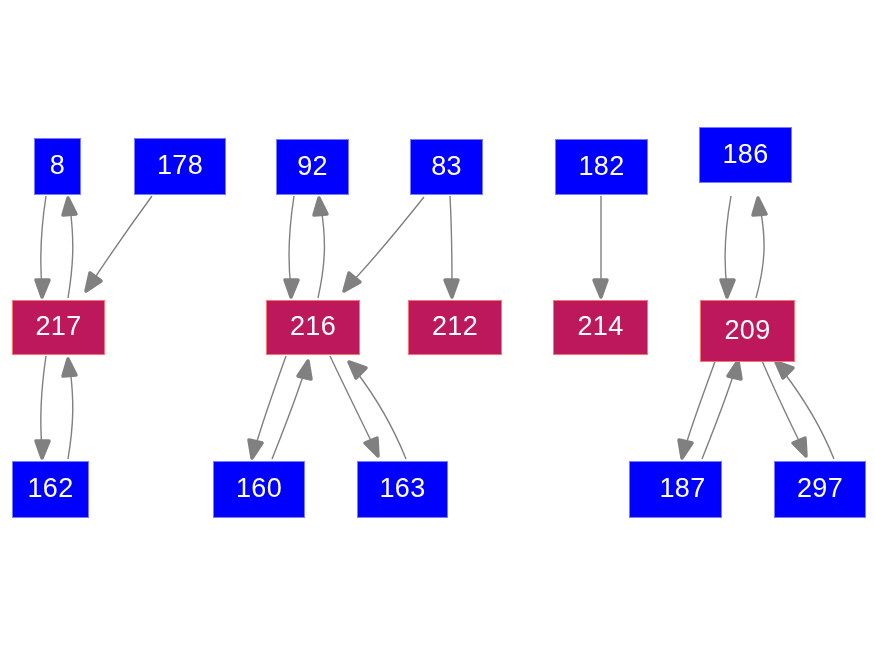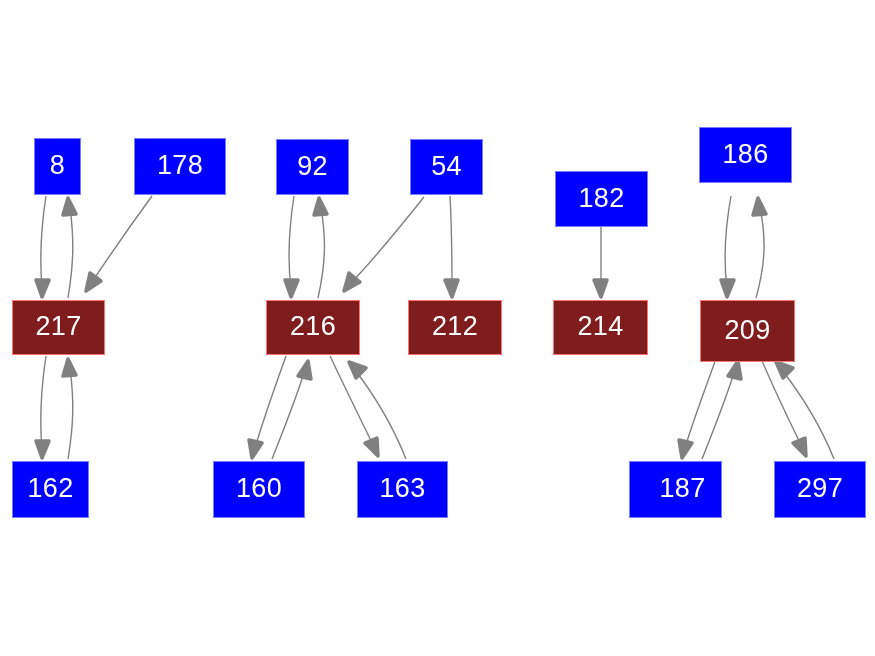--- a/index.html
+++ b/index.html
@@ -34,21 +34,21 @@
     font-size: 27px;
     line-height: 1;
     letter-spacing: 0.3px;
     user-select: none;
   }
   .node.blue {
     background: #0000ff;
     border: 1px solid #7b7bff;
   }
   .node.red {
-    background: #7f1d1d;
+    background: #be185d;
     border: 1px solid #ff7272;
   }
   .node-label {
     pointer-events: none;
     transform: translateY(-1px);
   }
 </style>
 </head>
 <body>
 
@@ -139,23 +139,23 @@
       <div class="node blue" style="left: 34px; top: 138px; width: 47px; height: 57px;">
         <span class="node-label">8</span>
       </div>
       <div class="node blue" style="left: 134px; top: 138px; width: 92px; height: 57px;">
         <span class="node-label">178</span>
       </div>
       <div class="node blue" style="left: 276px; top: 139px; width: 73px; height: 56px;">
         <span class="node-label">92</span>
       </div>
       <div class="node blue" style="left: 410px; top: 139px; width: 73px; height: 56px;">
-        <span class="node-label">54</span>
+        <span class="node-label">83</span>
       </div>
-      <div class="node blue" style="left: 555px; top: 139px; width: 93px; height: 56px; margin-top: 32px;">
+      <div class="node blue" style="left: 555px; top: 139px; width: 93px; height: 56px;">
         <span class="node-label">182</span>
       </div>
       <div class="node blue" style="left: 699px; top: 127px; width: 93px; height: 56px;">
         <span class="node-label">186</span>
       </div>
       <div class="node red" style="left: 12px; top: 300px; width: 93px; height: 55px;">
         <span class="node-label">217</span>
       </div>
       <div class="node red" style="left: 266px; top: 300px; width: 94px; height: 55px;">
         <span class="node-label">216</span>

